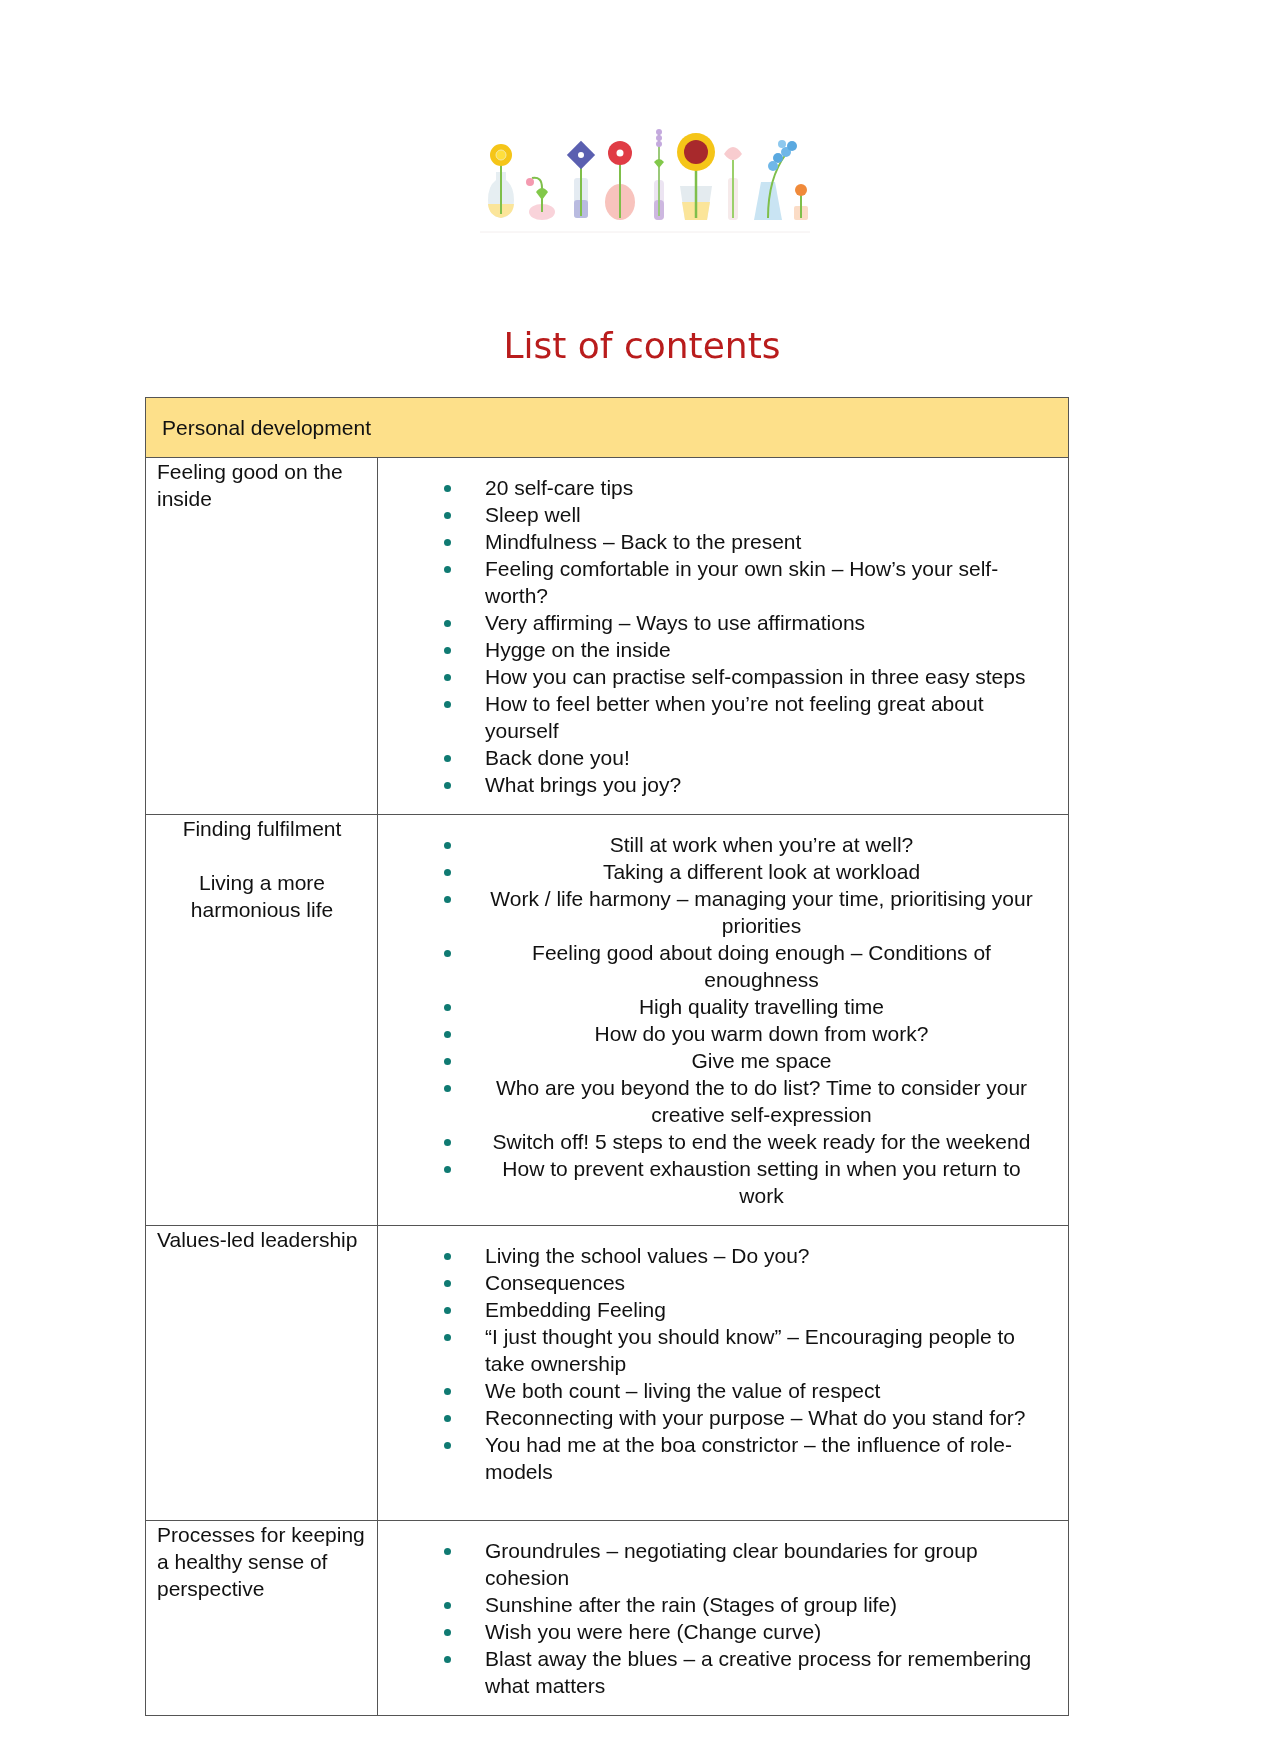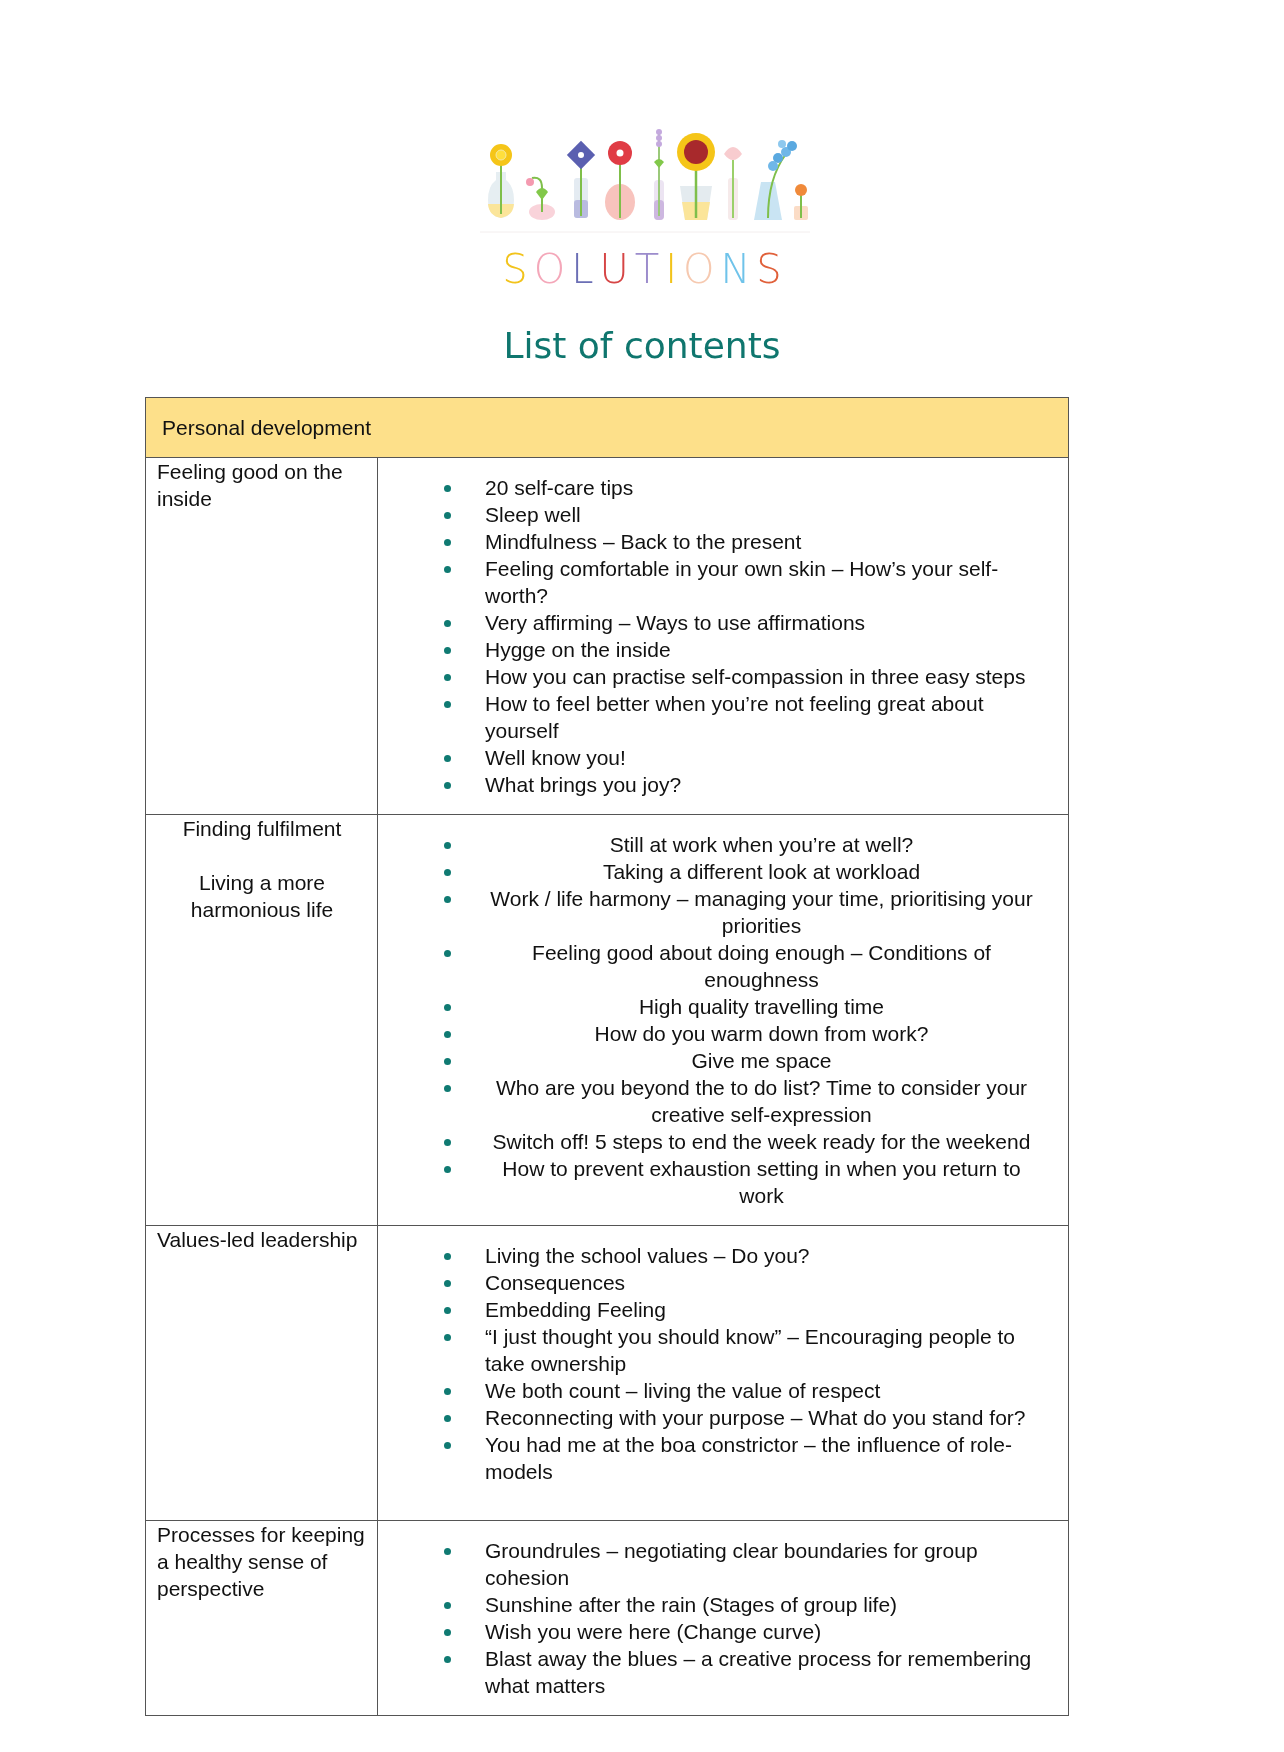--- a/index.html
+++ b/index.html
@@ -4,21 +4,21 @@
 <style>
   html, body { margin: 0; padding: 0; background: #ffffff; }
   body { width: 1284px; height: 1752px; position: relative; overflow: hidden;
          font-family: "Liberation Sans", sans-serif; color: #111; }
   .logo { position: absolute; left: 480px; top: 128px; width: 330px; height: 170px; }
   .logo-word { position: absolute; left: 0; top: 118px; width: 330px; text-align: center;
                font-family: "DejaVu Sans", sans-serif; font-weight: 200; font-size: 40px;
                letter-spacing: 6px; }
   .logo-word span { display: inline-block; }
   .title { position: absolute; left: 0; width: 1284px; top: 325px; text-align: center;
-           font-family: "DejaVu Sans", sans-serif; font-size: 36px; color: #0f766e; }
+           font-family: "DejaVu Sans", sans-serif; font-size: 36px; color: #b91c1c; }
   table.toc { position: absolute; left: 145px; top: 397px; width: 924px;
               border-collapse: collapse; font-size: 21px; line-height: 27px; }
   table.toc td { border: 1.5px solid #555; vertical-align: top; padding: 16px; }
   .hdr td { background: #fde08a; padding: 0 0 0 11px; height: 27px; }
   td.label { width: 210px; padding: 0 10px 0 11px !important; }
   .label p { margin: 0; }
   .label p + p { margin-top: 27px; }
   ul.items { list-style: none; margin: 0; padding: 0 0 0 0; }
   ul.items li { position: relative; padding-left: 91px; padding-right: 14px; }
   ul.items li::before { content: ""; position: absolute; left: 50px; top: 11px;
@@ -77,23 +77,20 @@
     <circle cx="298" cy="30" r="5" fill="#5aa9e0"></circle>
       <circle cx="306" cy="24" r="5" fill="#6fb7e8"></circle>
       <circle cx="312" cy="18" r="5" fill="#5aa9e0"></circle>
       <circle cx="293" cy="38" r="5" fill="#6fb7e8"></circle>
       <circle cx="302" cy="16" r="4" fill="#8dc8ee"></circle>
 
     <rect x="314" y="78" width="14" height="14" rx="2" fill="#fbdcc6"></rect>
     <line x1="321" y1="66" x2="321" y2="90" stroke="#7fbf4a" stroke-width="2"></line>
     <circle cx="321" cy="62" r="6" fill="#f08a3a"></circle>
   </svg>
-  <div class="logo-word">
-    <span style="color:#f2c31b">S</span><span style="color:#f4a7b9">O</span><span style="color:#6b6fb5">L</span><span style="color:#d64545">U</span><span style="color:#9c8ccc">T</span><span style="color:#f2c31b">I</span><span style="color:#f6c9b0">O</span><span style="color:#6fc3ea">N</span><span style="color:#e0603a">S</span>
-  </div>
 </div>
 
 <div class="title">List of contents</div>
 
 <table class="toc">
   <tbody>
       <tr class="hdr">
     <td colspan="2">Personal development</td>
   </tr>
 
@@ -104,21 +101,21 @@
     <td>
       <ul class="items">
         <li>20 self-care tips</li>
         <li>Sleep well</li>
         <li>Mindfulness – Back to the present</li>
         <li>Feeling comfortable in your own skin – How’s your self-worth?</li>
         <li>Very affirming – Ways to use affirmations</li>
         <li>Hygge on the inside</li>
         <li>How you can practise self-compassion in three easy steps</li>
         <li>How to feel better when you’re not feeling great about yourself</li>
-        <li>Well know you!</li>
+        <li>Back done you!</li>
         <li>What brings you joy?</li>
       </ul>
     </td>
   </tr>
 
   <tr class="r2">
     <td class="label">
       <p>Finding fulfilment</p>
       <p>Living a more harmonious life</p>
     </td>

